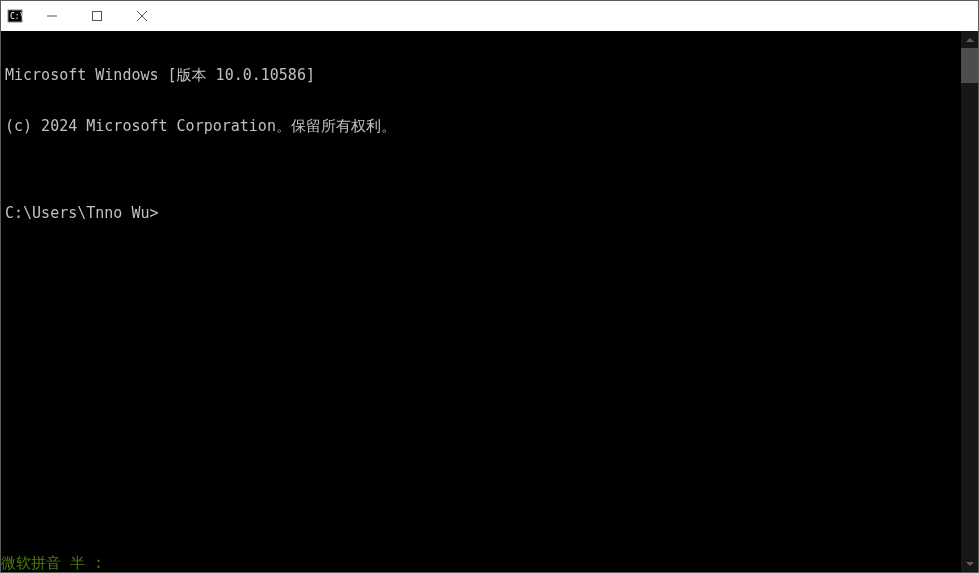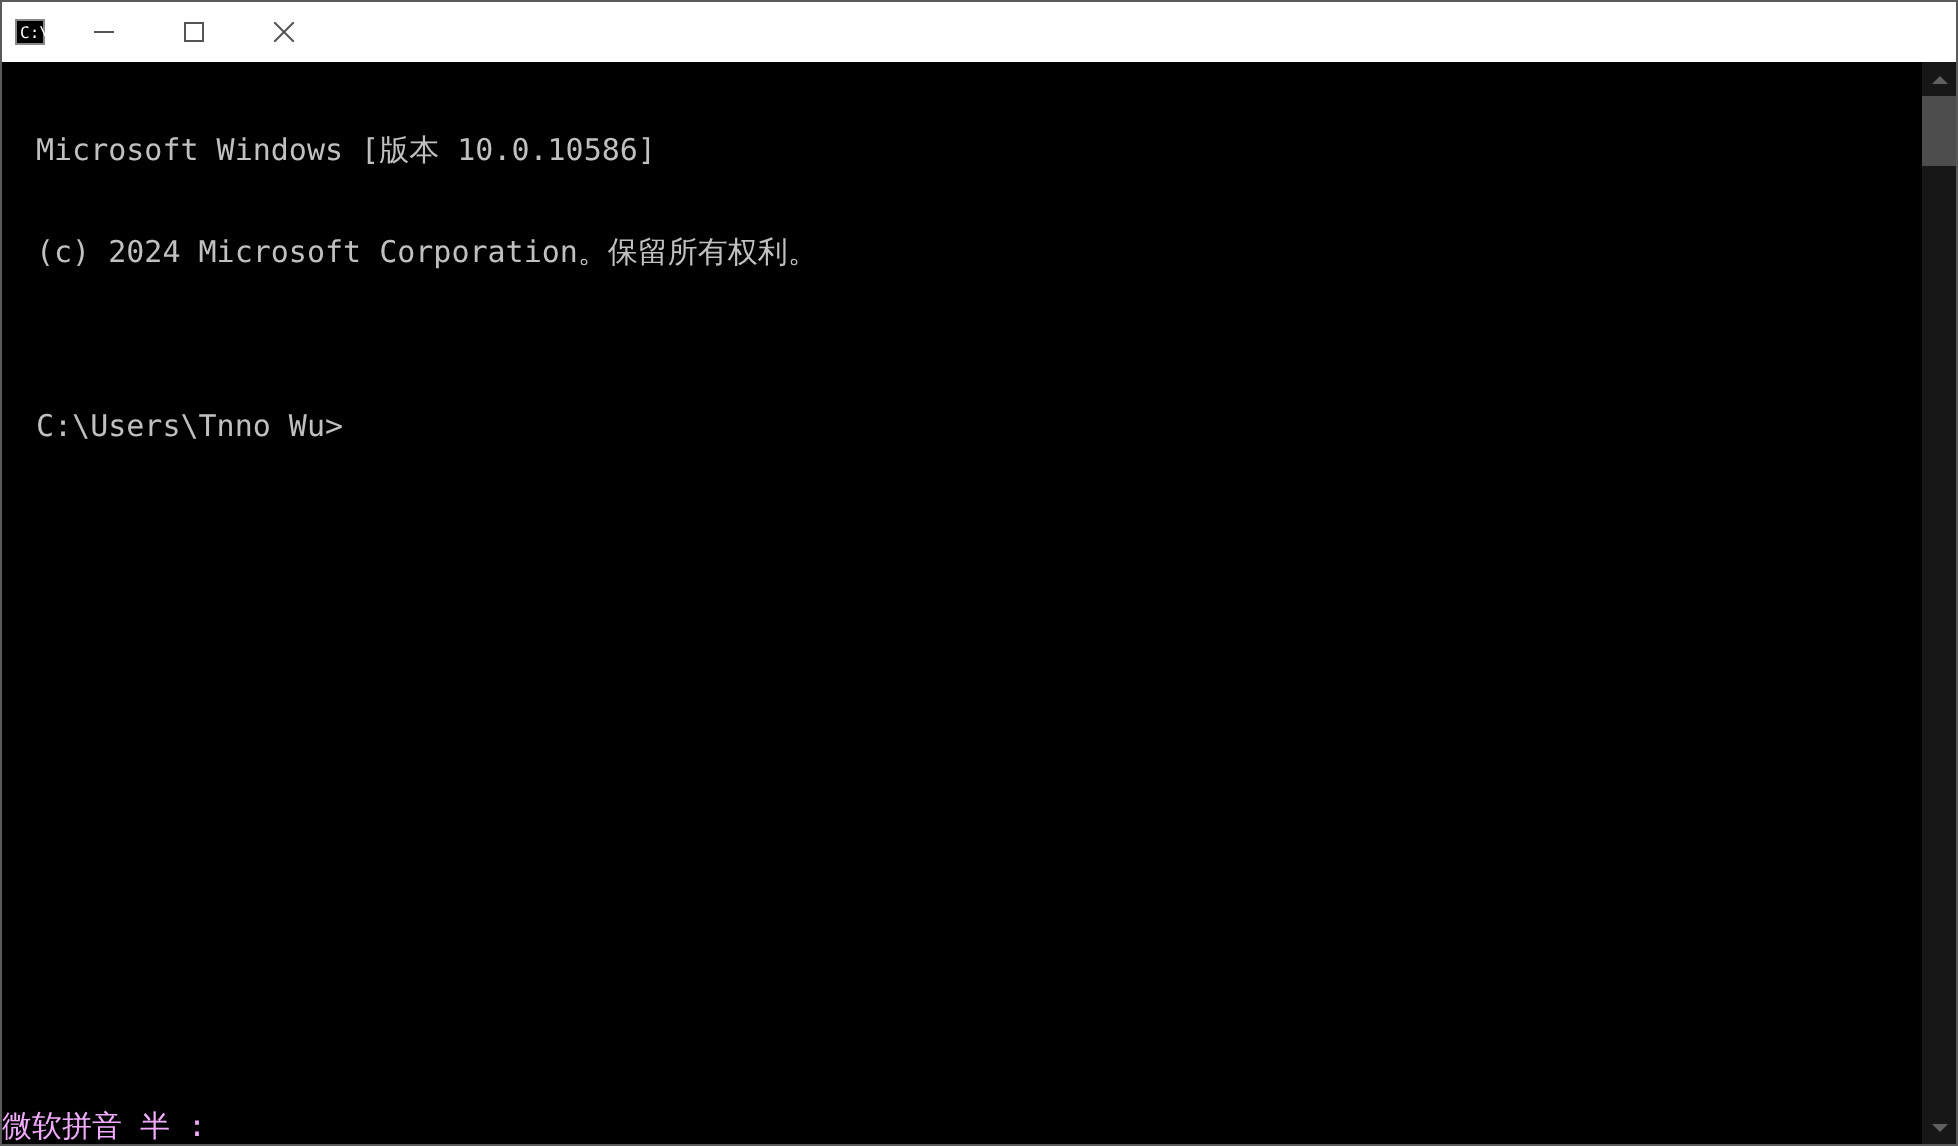--- a/index.html
+++ b/index.html
@@ -68,21 +68,21 @@
       background: #000000;
       position: relative;
     }
     .terminal {
       flex: 1;
       background: #000000;
       color: #c0c0c0;
       font-family: "NSimSun", "SimSun", "Consolas", monospace;
       font-size: 15px;
       line-height: 17px;
-      padding: 2px 0 0 17px;
+      padding: 2px 0 0 4px;
       white-space: pre;
       overflow: hidden;
       position: relative;
     }
     .t-line {
       display: block;
     }
     .cursor {
       display: inline-block;
       width: 8px;
@@ -113,21 +113,21 @@
       top: 17px;
       left: 0;
       width: 17px;
       height: 35px;
       background: #4d4d4d;
     }
     .ime-bar {
       position: absolute;
       bottom: 0;
       left: 0;
-      color: #f0abfc;
+      color: #4d7c0f;
       font-family: "NSimSun", "SimSun", monospace;
       font-size: 15px;
       line-height: 17px;
       padding-left: 0;
     }
   </style>
 </head>
 <body>
 
 <div class="window">

